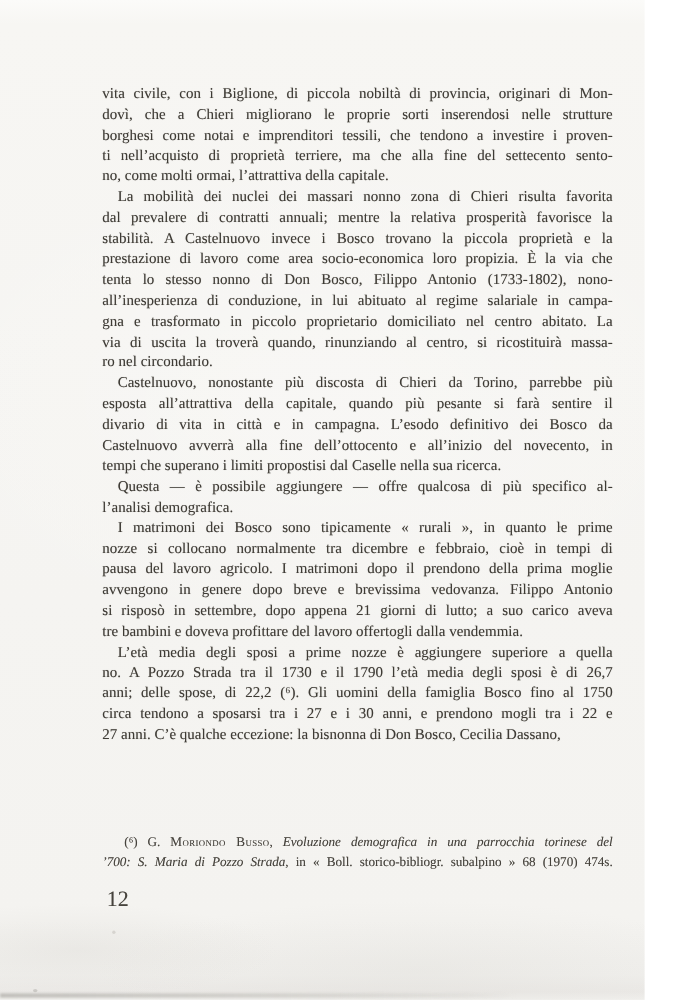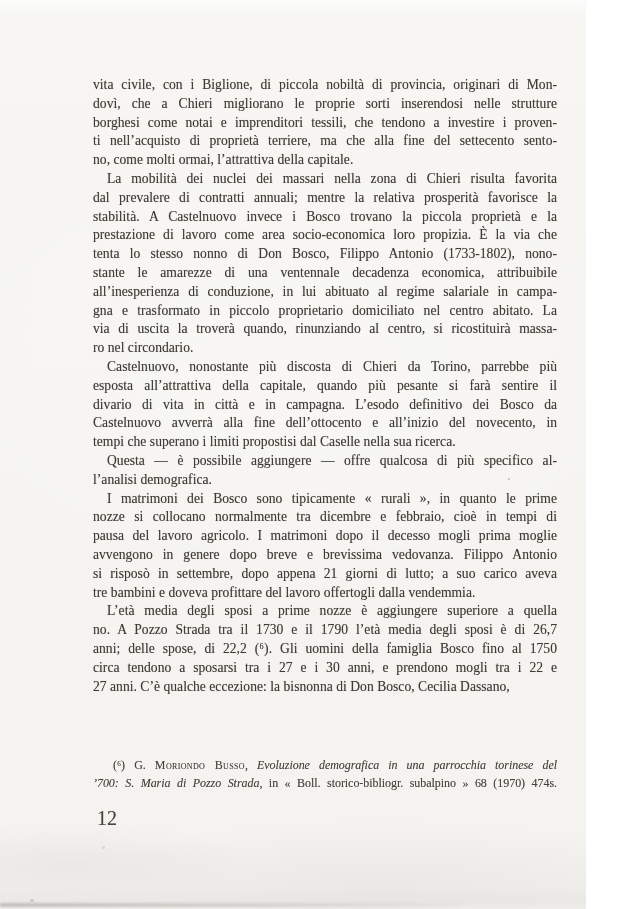--- a/index.html
+++ b/index.html
@@ -56,46 +56,45 @@
 <div class="page">
   <div class="text-block">
       <div class="para">
         <div class="line">vita civile, con i Biglione, di piccola nobiltà di provincia, originari di Mon-</div>
         <div class="line">dovì, che a Chieri migliorano le proprie sorti inserendosi nelle strutture</div>
         <div class="line">borghesi come notai e imprenditori tessili, che tendono a investire i proven-</div>
         <div class="line">ti nell’acquisto di proprietà terriere, ma che alla fine del settecento sento-</div>
         <div class="line last">no, come molti ormai, l’attrattiva della capitale.</div>
       </div>
       <div class="para">
-        <div class="line first">La mobilità dei nuclei dei massari nella zona di Chieri risulta favorita</div>
+        <div class="line first">La mobilità dei nuclei dei massari nonno zona di Chieri risulta favorita</div>
         <div class="line">dal prevalere di contratti annuali; mentre la relativa prosperità favorisce la</div>
         <div class="line">stabilità. A Castelnuovo invece i Bosco trovano la piccola proprietà e la</div>
         <div class="line">prestazione di lavoro come area socio-economica loro propizia. È la via che</div>
         <div class="line">tenta lo stesso nonno di Don Bosco, Filippo Antonio (1733-1802), nono-</div>
-        <div class="line">stante le amarezze di una ventennale decadenza economica, attribuibile</div>
         <div class="line">all’inesperienza di conduzione, in lui abituato al regime salariale in campa-</div>
         <div class="line">gna e trasformato in piccolo proprietario domiciliato nel centro abitato. La</div>
         <div class="line">via di uscita la troverà quando, rinunziando al centro, si ricostituirà massa-</div>
         <div class="line last">ro nel circondario.</div>
       </div>
       <div class="para">
         <div class="line first">Castelnuovo, nonostante più discosta di Chieri da Torino, parrebbe più</div>
         <div class="line">esposta all’attrattiva della capitale, quando più pesante si farà sentire il</div>
         <div class="line">divario di vita in città e in campagna. L’esodo definitivo dei Bosco da</div>
         <div class="line">Castelnuovo avverrà alla fine dell’ottocento e all’inizio del novecento, in</div>
         <div class="line last">tempi che superano i limiti propostisi dal Caselle nella sua ricerca.</div>
       </div>
       <div class="para">
         <div class="line first">Questa — è possibile aggiungere — offre qualcosa di più specifico al-</div>
         <div class="line last">l’analisi demografica.</div>
       </div>
       <div class="para">
         <div class="line first">I matrimoni dei Bosco sono tipicamente « rurali », in quanto le prime</div>
         <div class="line">nozze si collocano normalmente tra dicembre e febbraio, cioè in tempi di</div>
-        <div class="line">pausa del lavoro agricolo. I matrimoni dopo il decesso mogli prima moglie</div>
+        <div class="line">pausa del lavoro agricolo. I matrimoni dopo il prendono della prima moglie</div>
         <div class="line">avvengono in genere dopo breve e brevissima vedovanza. Filippo Antonio</div>
         <div class="line">si risposò in settembre, dopo appena 21 giorni di lutto; a suo carico aveva</div>
         <div class="line last">tre bambini e doveva profittare del lavoro offertogli dalla vendemmia.</div>
       </div>
       <div class="para">
         <div class="line first">L’età media degli sposi a prime nozze è aggiungere superiore a quella</div>
         <div class="line">no. A Pozzo Strada tra il 1730 e il 1790 l’età media degli sposi è di 26,7</div>
         <div class="line">anni; delle spose, di 22,2 (⁶). Gli uomini della famiglia Bosco fino al 1750</div>
         <div class="line">circa tendono a sposarsi tra i 27 e i 30 anni, e prendono mogli tra i 22 e</div>
         <div class="line last">27 anni. C’è qualche eccezione: la bisnonna di Don Bosco, Cecilia Dassano,</div>

